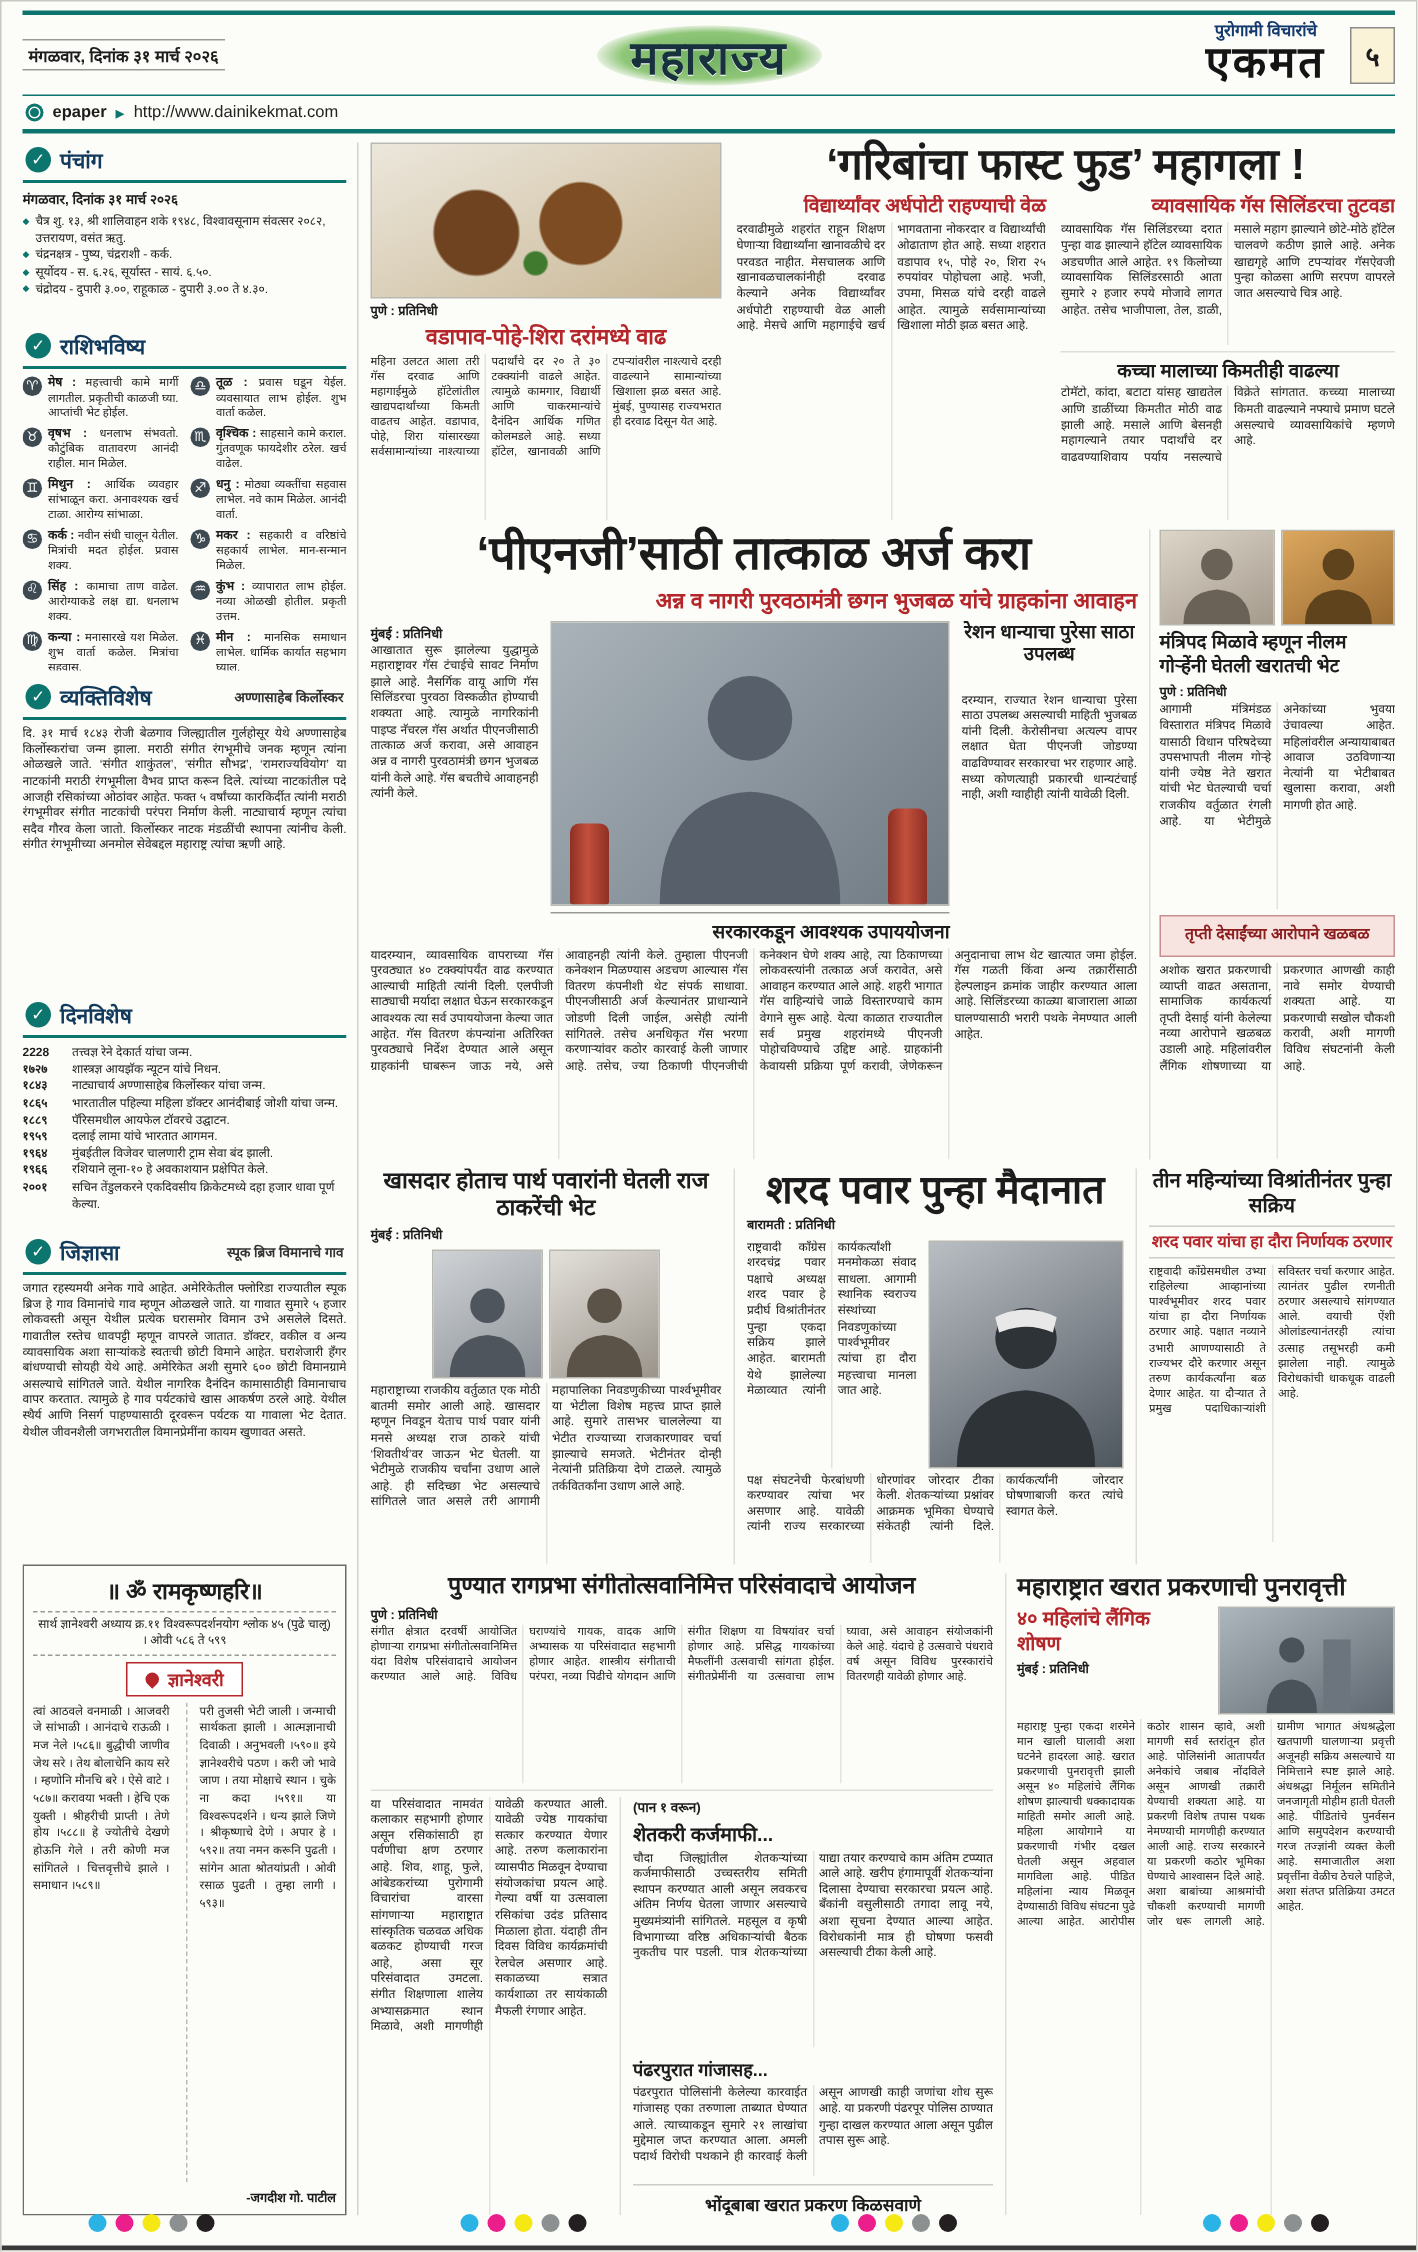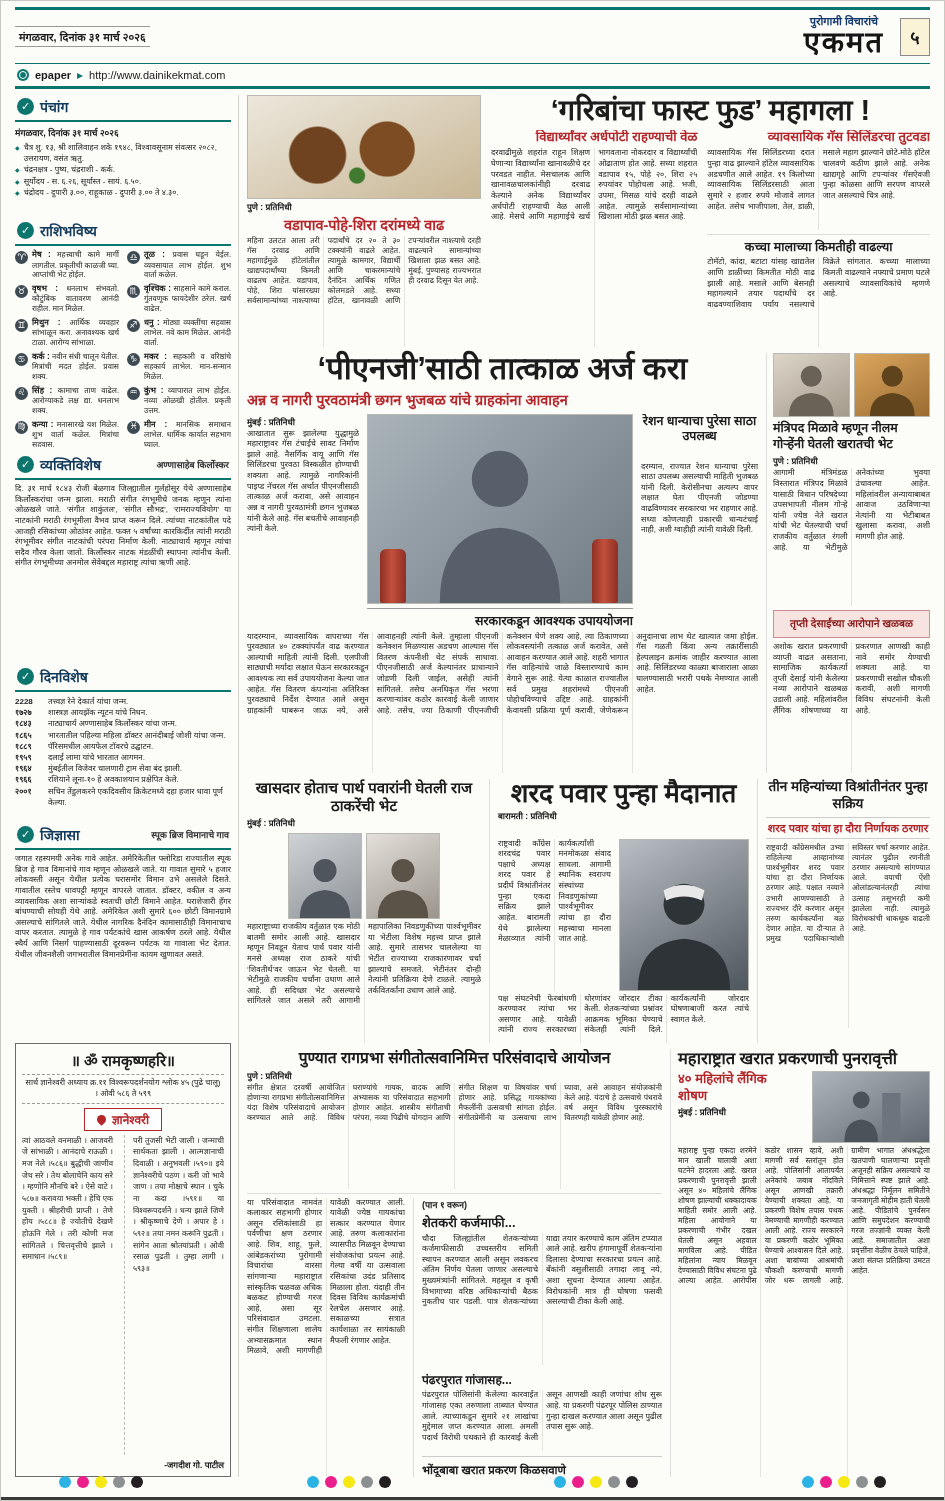--- a/index.html
+++ b/index.html
@@ -80,21 +80,21 @@
   .ff-headline{font-size:29px;font-weight:800;text-align:center;line-height:1.05;margin-bottom:5px}
   .ff-row{display:flex;gap:10px;flex:1;overflow:hidden}
   .ff-a{width:47%;display:flex;flex-direction:column}
   .ff-b{flex:1;display:flex;flex-direction:column}
   .ff-sub{font-size:13px;font-weight:800;text-align:right;line-height:1.15;margin-bottom:3px}
   .ff-sub2{font-size:12.5px;font-weight:800;text-align:center;margin:4px 0 2px;border-top:1px solid #ddd;padding-top:3px}
   
   .rowB{display:flex;gap:8px;height:420px;flex:none}
   .png-art{flex:1;min-width:0;display:flex;flex-direction:column}
   .png-headline{font-size:31px;font-weight:800;text-align:center;line-height:1.05}
-  .png-deck{font-size:14.5px;font-weight:800;text-align:left;margin:3px 0 5px}
+  .png-deck{font-size:14.5px;font-weight:800;text-align:right;margin:3px 0 5px}
   .png-mid{display:flex;gap:8px;height:190px;flex:none}
   .png-col1{width:112px;flex:none;overflow:hidden}
   .png-photo{width:266px;height:190px;background:linear-gradient(135deg,#aab3ba,#6f7a83)}
   .png-ration{flex:1;overflow:hidden}
   .ration-head{font-size:12.5px;font-weight:800;text-align:center;line-height:1.2;margin-bottom:18px}
   .png-boxhead{width:266px;margin:4px 0 3px 120px;text-align:right;font-weight:800;font-size:12.5px;border-top:1px solid #999;padding-top:3px}
   .png-bottom{flex:1;overflow:hidden;font-size:8px;line-height:1.33;text-align:justify}
   .minister{width:164px;flex:none;border-left:1px solid #ddd;padding-left:6px;display:flex;flex-direction:column;overflow:hidden}
   .min-photos{display:flex;gap:4px;height:64px;flex:none}
   .min-photo{flex:1}
@@ -105,62 +105,66 @@
   
   .rowC{display:flex;gap:8px;height:264px;flex:none}
   .parth{width:234px;flex:none;display:flex;flex-direction:column;overflow:hidden}
   .parth-head{font-size:15px;font-weight:800;line-height:1.2;text-align:center}
   .parth-photos{display:flex;gap:4px;justify-content:center;margin:3px 0}
   .parth-photo{width:74px;height:86px}
   .parth-photo.p1{background:linear-gradient(150deg,#cfd3d6,#8d9298)}
   .parth-photo.p2{background:linear-gradient(150deg,#e3e0da,#9a948b)}
   .pawar{flex:1;min-width:0;border-left:1px solid #ddd;border-right:1px solid #ddd;padding:0 8px;display:flex;flex-direction:column;overflow:hidden}
   .pawar-head{font-size:26px;font-weight:800;text-align:center;line-height:1.1}
-  .pawar-mid{display:flex;gap:8px;margin-top:16px}
+  .pawar-mid{display:flex;gap:8px;margin-top:4px}
   .pawar-photo{width:130px;height:152px;background:linear-gradient(150deg,#b9bec3,#4e565e)}
   .pawar-body{flex:1;height:152px}
   .pawar-b2{margin-top:3px;height:60px}
   .pawar-side{width:164px;flex:none;overflow:hidden}
   .side-kicker{font-size:13.5px;font-weight:800;text-align:center;line-height:1.25}
   .side-sub{font-size:11px;font-weight:800;text-align:center;margin:4px 0;border-top:1px solid #ccc;border-bottom:1px solid #ccc;padding:3px 0;line-height:1.3}
   .side-body{height:185px;font-size:7.6px}
   
   .rowD{display:flex;gap:8px;flex:1;min-height:0}
   .left-d{flex:1;min-width:0;display:flex;flex-direction:column;overflow:hidden}
   .sangeet-head{font-size:15.5px;font-weight:800;text-align:center;line-height:1.2}
   .sangeet-body{height:106px;font-size:7.6px;margin-top:2px}
   .d-bottom{display:flex;gap:8px;flex:1;margin-top:4px;border-top:1px solid #ddd;padding-top:4px;min-height:0}
   .d-left-col{width:158px;flex:none;overflow:hidden}
   .d-center{flex:1;border-left:1px solid #ddd;padding-left:8px;display:flex;flex-direction:column;overflow:hidden}
   .cont-note{font-size:9px;font-weight:bold}
   .cont-head{font-size:13px;font-weight:800;margin:2px 0 3px}
   .cont-body{height:152px}
   .ganja-head{font-size:12px;font-weight:800;margin:6px 0 2px}
   .ganja-body{height:70px}
-  .bhondu-head{font-size:11.5px;font-weight:800;text-align:left;margin-top:5px;border-top:1px solid #ccc;padding-top:5px}
+  .bhondu-head{font-size:11.5px;font-weight:800;text-align:center;margin-top:5px;border-top:1px solid #ccc;padding-top:5px}
   .kharat{width:260px;flex:none;border-left:1px solid #ddd;padding-left:7px;display:flex;flex-direction:column;overflow:hidden}
   .kharat-head{font-size:16.5px;font-weight:800;text-align:left;line-height:1.18}
   .kharat-mid{display:flex;gap:13px;margin:3px 0}
   .kharat-sub{font-size:13px;font-weight:800;line-height:1.25}
   .kharat-photo{width:118px;height:72px;background:linear-gradient(150deg,#aeb6bd,#5f6870)}
   .kharat-body{flex:1;font-size:7.5px}
   
   .reg-row{position:absolute;bottom:12px;left:0;width:100%;display:flex;justify-content:space-between;padding:0 58px}
   .reg-group{display:flex;gap:6px}
   .reg-dot{width:12px;height:12px;border-radius:50%;display:inline-block}
   .bottom-rule{position:absolute;bottom:0;left:0;right:0;height:3px;background:#3a3a3a}
 </style>
 </head>
 <body>
 
 <div class="page">
 
   <header>
     <div class="hdr-row1">
       <div class="hdr-date">मंगळवार, दिनांक ३१ मार्च २०२६</div>
+      <div class="hdr-logo">
+        <span class="leaf-bg"></span>
+        <span class="logo-text">महाराज्य</span>
+      </div>
       <div class="hdr-right">
         <div class="tagline">पुरोगामी विचारांचे</div>
         <div class="masthead-name">एकमत</div>
       </div>
       <div class="page-num-box">५</div>
     </div>
     <div class="hdr-row2">
       <span class="epaper-icon"></span>
       <span class="epaper">epaper</span>
       <span class="arrow-icon">▸</span>

